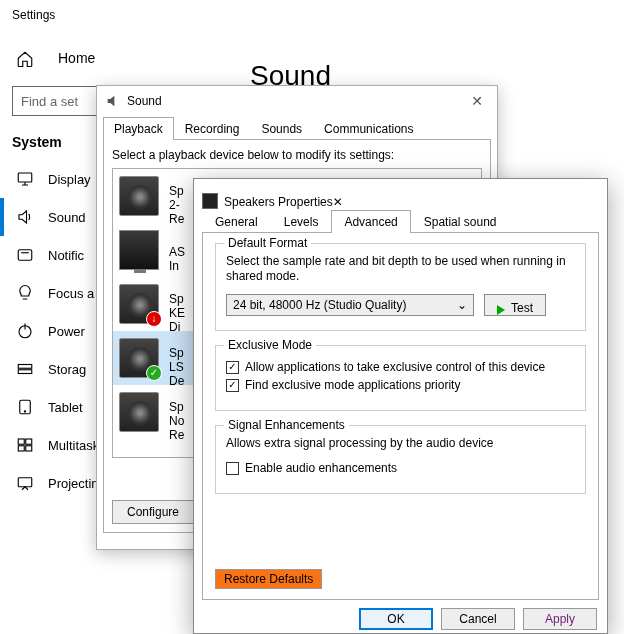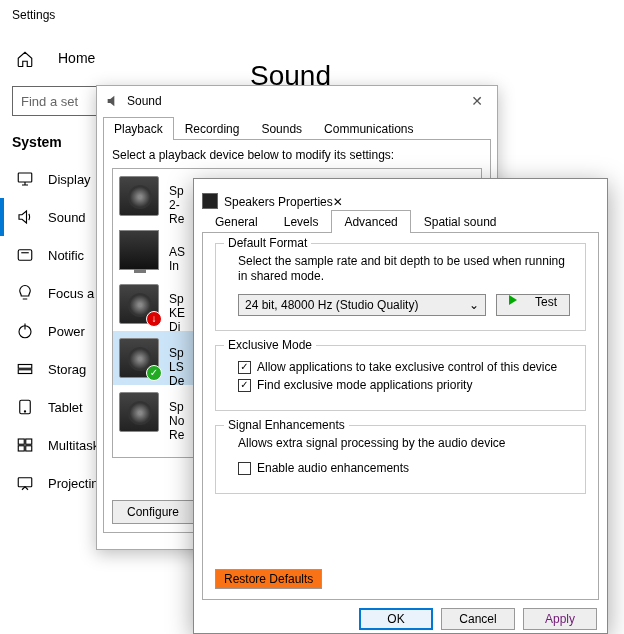--- a/index.html
+++ b/index.html
@@ -44,25 +44,25 @@
 .cfg-btn { position:absolute; left:8px; bottom:8px; height:24px; padding:0 14px; font-size:12px; border:1px solid #999; background:#eee; }
 
 
 .prop-dlg { position:absolute; left: 193px; top: 178px; width: 415px; height: 456px; background:#fff; border:1px solid #888; box-shadow: 0 6px 24px rgba(0,0,0,0.35); }
 .prop-dlg .titlebar { height: 30px; display:flex; align-items:flex-end; padding:0 8px; }
 .prop-dlg .titlebar .icon { width:16px; height:16px; margin-right:6px; background:#222; border:1px solid #666;}
 .prop-tabs { display:flex; padding: 0 8px; }
 .prop-tabs .tab { padding:4px 12px; font-size:12px; border:1px solid transparent; border-bottom:none; position:relative; top:1px; }
 .prop-tabs .tab.active { border-color:#aaa; background:#fff; z-index:2;}
 .prop-panel { border:1px solid #aaa; margin:0 8px 8px 8px; height: 368px; padding: 10px 12px; position:relative; }
-.fieldset { border:1px solid #ccc; padding: 10px 10px 14px 22px; margin-bottom: 14px; position:relative; }
+.fieldset { border:1px solid #ccc; padding: 10px 10px 14px 10px; margin-bottom: 14px; position:relative; }
 .fieldset > .legend { position:absolute; top:-8px; left:8px; background:#fff; padding:0 4px; font-size:12px; }
 .fs-text { font-size:12px; margin-bottom:10px; line-height:15px; }
 .combo { display:inline-flex; align-items:center; border:1px solid #888; height:22px; width: 248px; padding:0 6px; font-size:12px; background:#eee; justify-content:space-between; }
-.test-btn { display:inline-flex; align-items:flex-start; gap:18px; border:1px solid #888; height:22px; padding:0 12px; font-size:12px; background:#eee; margin-left:10px; }
+.test-btn { display:inline-flex; align-items:flex-end; gap:6px; border:1px solid #888; height:22px; padding:0 12px; font-size:12px; background:#eee; margin-left:10px; }
 .test-btn .tri { width:0; height:0; border-left:8px solid #0a0; border-top:5px solid transparent; border-bottom:5px solid transparent; }
 .chk-row { display:flex; align-items:center; gap:6px; font-size:12px; margin:4px 0; }
 .chk { width:13px; height:13px; border:1px solid #333; display:inline-flex; align-items:center; justify-content:center; font-size:10px; line-height:10px; }
 .restore-btn { border:1px solid #999; background:#f97316; height:20px; padding:0 8px; font-size:12px; position:absolute; left:12px; bottom:10px; }
 .btn-row { display:flex; gap:8px; justify-content:flex-end; padding: 0 10px 10px 0; }
 .btn-row button { height:22px; width:74px; font-size:12px; border:1px solid #999; background:#eee; }
 .btn-row button.primary { border:2px solid #0078d4; background:#eaf3fb; }
 .btn-row button:disabled { color:#701a75; }
 
 svg { display:block; }

